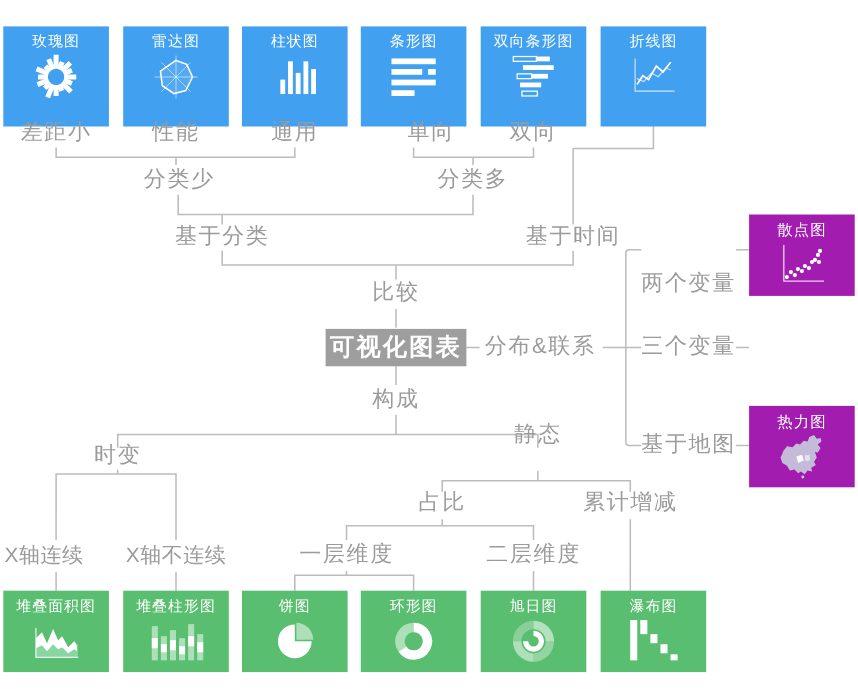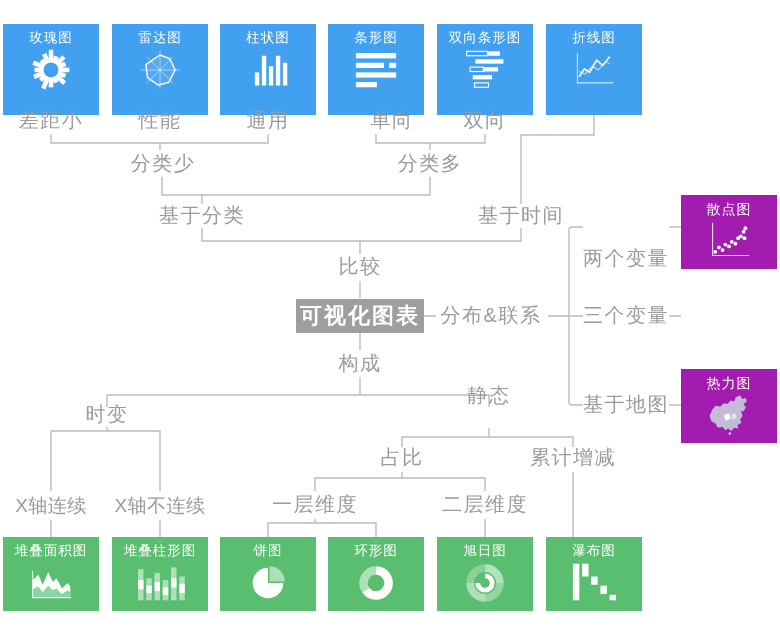--- a/index.html
+++ b/index.html
@@ -257,21 +257,21 @@
   <div class="lbl" style="left:360px; top:352px;">构成</div>
   <div class="lbl" style="left:491px; top:304px;">分布&amp;联系</div>
 
   <div class="lbl" style="left:626px; top:215px;margin-top:32px;">两个变量</div>
   <div class="lbl" style="left:626px; top:304px;">三个变量</div>
   <div class="lbl" style="left:626px; top:393px;">基于地图</div>
 
   <div class="lbl" style="left:107px; top:403px;">时变</div>
   <div class="lbl" style="left:489px; top:384px;">静态</div>
 
-  <div class="lbl sm" style="left:51px;  top:495px;">X轴连续</div>
+  <div class="lbl sm" style="left:40px;  top:495px;">X轴连续</div>
   <div class="lbl sm" style="left:160px; top:495px;">X轴不连续</div>
 
   <div class="lbl" style="left:402px; top:446px;">占比</div>
   <div class="lbl" style="left:573px; top:446px;">累计增减</div>
 
   <div class="lbl" style="left:315px; top:493px;">一层维度</div>
   <div class="lbl" style="left:485px; top:493px;">二层维度</div>
 
 </div>
 

